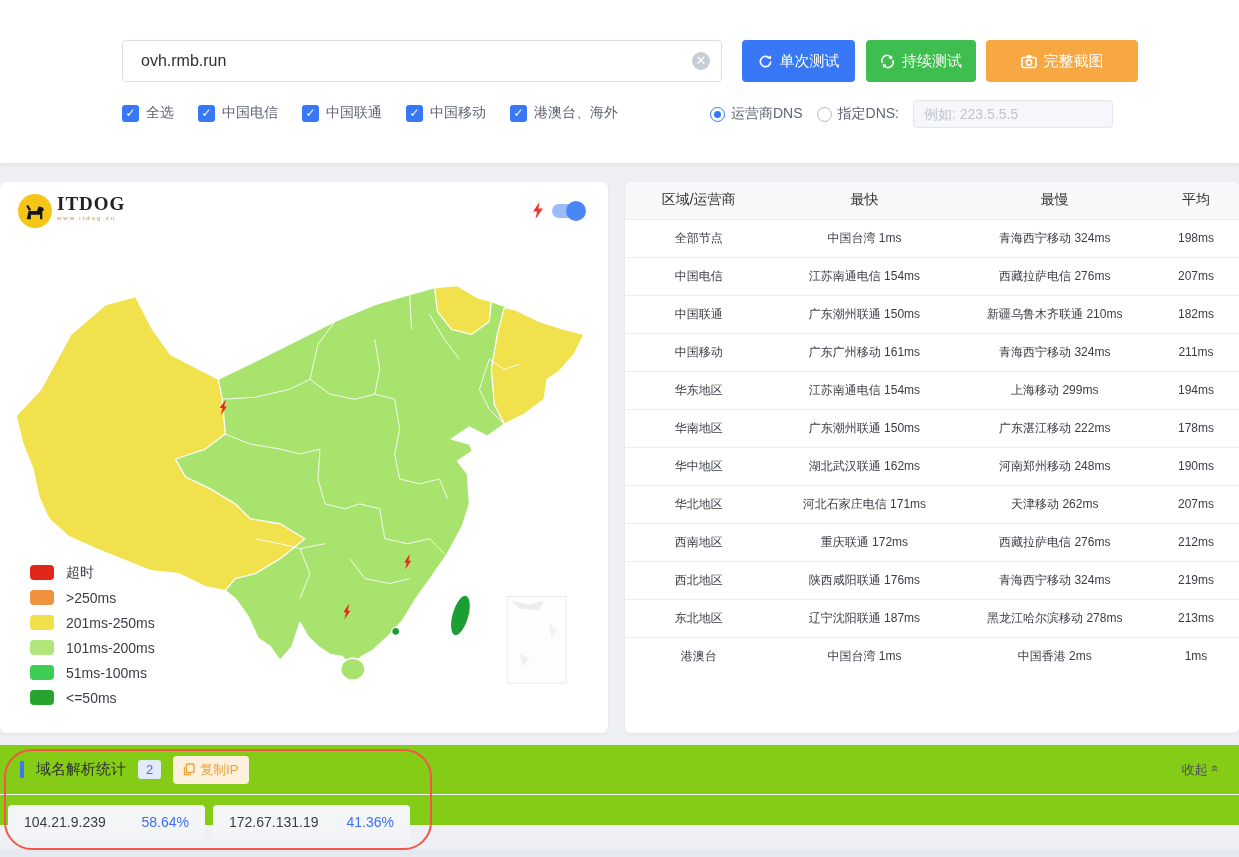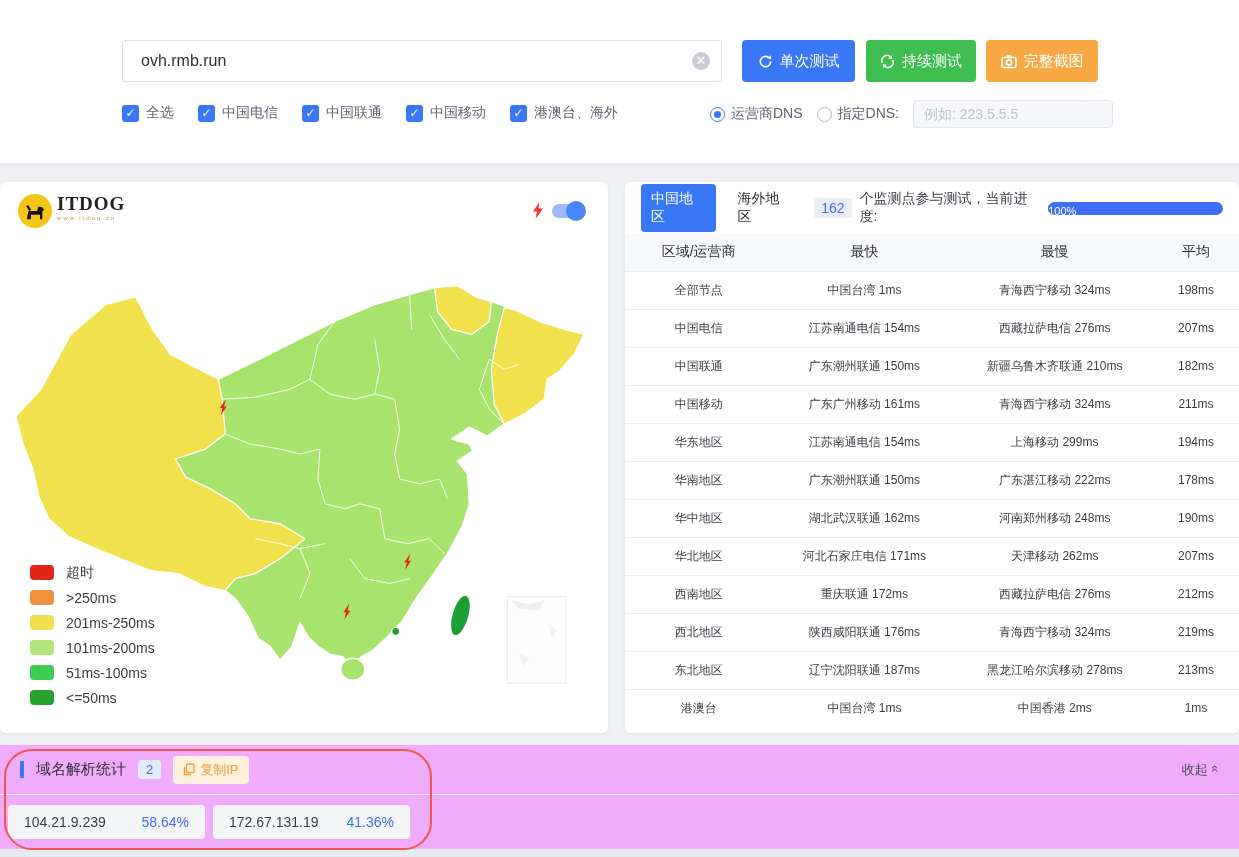--- a/index.html
+++ b/index.html
@@ -19,21 +19,21 @@
             font-family:inherit; }
   .clear-ic { position:absolute; right:12px; top:12px; width:18px; height:18px; border-radius:50%;
             background:#c8ccd4; color:#fff; font-size:13px; line-height:17px; text-align:center;
             cursor:pointer; }
   .btn { position:absolute; top:40px; height:42px; border:none; border-radius:4px; color:#fff;
             font-size:15px; font-family:inherit; cursor:pointer;
             display:flex; align-items:center; justify-content:center; gap:7px; }
   .btn svg { flex:none; }
   .btn-single { left:742px; width:113px; background:#3877f6; }
   .btn-cont   { left:866px; width:110px; background:#3dbe4e; }
-  .btn-shot   { left:986px; width:112px; background:#f7a842; }
+  .btn-shot   { left:986px; width:152px; background:#f7a842; }
   .check-row { position:absolute; left:122px; top:104px; display:flex; gap:24px; align-items:center; }
   .cb { display:flex; align-items:center; gap:7px; color:#5f6470; cursor:pointer; }
   .cb .box { width:17px; height:17px; background:#3877f6; border-radius:3px; color:#fff;
             font-size:12px; font-weight:bold; line-height:17px; text-align:center; }
   .dns-row { position:absolute; left:710px; top:100px; display:flex; align-items:center; gap:14px; }
   .radio { display:flex; align-items:center; gap:6px; color:#5f6470; cursor:pointer; }
   .rdot { width:15px; height:15px; border-radius:50%; border:1px solid #b5bac4; background:#fff; position:relative; }
   .radio.on .rdot { border-color:#3877f6; }
   .radio.on .rdot::after { content:""; position:absolute; left:3px; top:3px; width:7px; height:7px;
             border-radius:50%; background:#3877f6; }
@@ -69,21 +69,21 @@
   .count-badge { background:#e9edf8; color:#3f6ef5; padding:2px 7px; border-radius:3px; font-size:14px; }
   .progress-label { color:#3a3d44; }
   .progress { width:180px; height:13px; border-radius:7px; background:#3f6ef7; overflow:hidden; }
   .progress .bar { width:100%; height:100%; background:#3f6ef7; color:#fff; font-size:11px;
             text-align:center; line-height:13px; }
   table.res { width:100%; border-collapse:collapse; table-layout:fixed; }
   table.res th { background:#f7f8fa; height:37px; font-weight:normal; color:#303133; font-size:14px; }
   table.res td { height:38px; text-align:center; color:#3a3d44; font-size:12px;
             border-top:1px solid #ebeef5; white-space:nowrap; overflow:hidden; }
   
-  .bottom-card { position:absolute; left:0; top:745px; width:1239px; height:104px; background:#f0abfc; }
+  .bottom-card { position:absolute; left:0; top:745px; width:1239px; height:80px; background:#84cc16; }
   .res-header { height:50px; display:flex; align-items:center; padding:0 20px; gap:12px;
             border-bottom:1px solid #f2f3f5; }
   .vbar { width:4px; height:17px; background:#3877f6; border-radius:1px; }
   .res-title { font-size:15px; color:#303133; }
   .res-count { background:#e3ebfb; color:#3f6ef5; padding:2px 8px; border-radius:3px; font-size:13px; }
   .copy-btn { display:flex; align-items:center; gap:5px; background:#fdf0dc; color:#eda23c;
             border:none; border-radius:4px; padding:5px 10px; font-size:13px; font-family:inherit; cursor:pointer; }
   .collapse { margin-left:auto; color:#4a4d55; font-size:13px; cursor:pointer;
             display:flex; align-items:flex-start; gap:4px; }
   .chev { display:inline-block; transform:rotate(90deg); font-size:13px; color:#4a4d55; }
@@ -277,31 +277,20 @@
       <span class="legend-label">51ms-100ms</span>
     </div>
       <div class="legend-item">
       <span class="swatch" style="background: rgb(40, 163, 45);"></span>
       <span class="legend-label">&lt;=50ms</span>
     </div>
     </div>
 </div>
 
 <div class="results-panel">
-  <div class="res-top">
-    <span class="tab active">中国地区</span>
-    <span class="tab">海外地区</span>
-    <span class="monitor-group">
-      <span class="count-badge">162</span>
-      <span class="progress-label">个监测点参与测试，当前进度:</span>
-      <span class="progress">
-        <span class="bar">100%</span>
-      </span>
-    </span>
-  </div>
 
   <table class="res">
     <colgroup>
         <col style="width:24%">
         <col style="width:30%">
         <col style="width:32%">
         <col style="width:14%">
       </colgroup>
     <thead>
       <tr>

